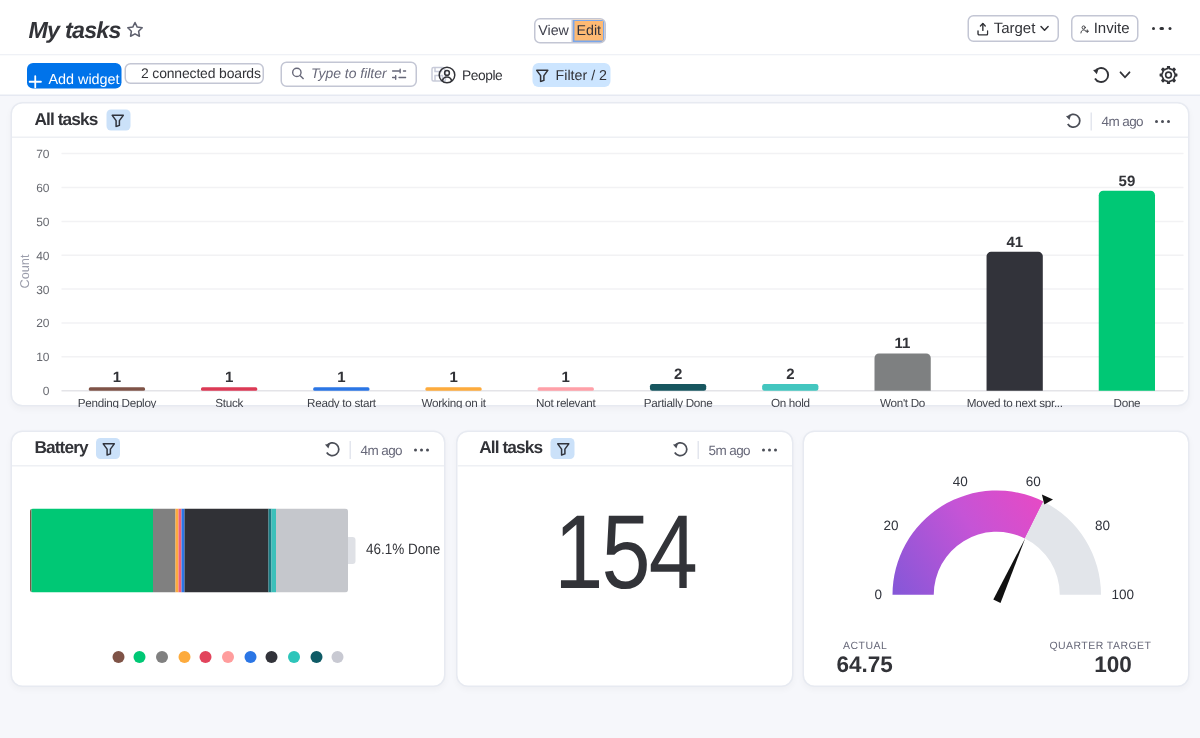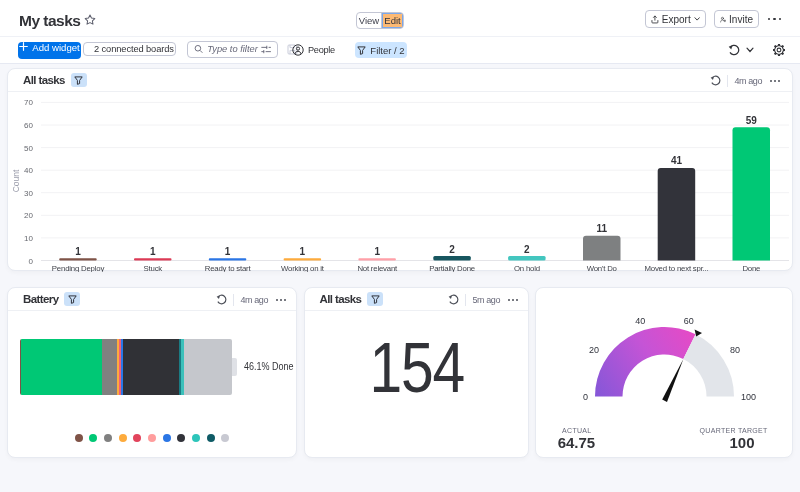--- a/index.html
+++ b/index.html
@@ -14,58 +14,58 @@
 .ago { font-size:9px; color:#676879; letter-spacing:-0.4px; white-space:nowrap; }
 .dots3 { display:flex; gap:2px; align-items:center; }
 .dots3 i { width:2px; height:2px; border-radius:50%; background:#4b4e57; }
 .vdiv { width:1px; height:12px; background:#e3e6ee; margin:0 6px; }
 .btn { display:inline-flex; align-items:center; border:1px solid #c3c6d4; border-radius:4px; background:#fff; font-size:10.5px; color:#323338; }
 </style>
 </head>
 <body>
 
 <div class="abs" style="left:0;top:0;width:800px;height:37px;background:#fff;border-bottom:1px solid #eff1f6;"></div>
-<div class="abs" style="left:19px;top:12px;font-size:15.5px;font-weight:bold;color:#323338;letter-spacing:-0.5px;">My tasks</div>
+<div class="abs" style="left:19px;top:12px;font-size:15.5px;font-weight:bold;color:#323338;letter-spacing:-0.5px;font-style:italic;">My tasks</div>
 <svg class="abs" style="left:84px;top:14px" width="12" height="12" viewBox="0 0 13 13" fill="none" stroke="#5d5f6d" stroke-width="1.1" stroke-linejoin="round">
     <path d="M6.5 1.1 L8.1 4.4 L11.7 4.9 L9.1 7.4 L9.7 11 L6.5 9.3 L3.3 11 L3.9 7.4 L1.3 4.9 L4.9 4.4 Z"></path>
   </svg>
 
 <div class="abs" style="left:356px;top:12px;width:48px;height:17px;display:flex;border:1px solid #c3c6d4;border-radius:4px;overflow:hidden;background:#fff;">
   <div style="flex:1.15;display:flex;align-items:center;justify-content:center;font-size:9.5px;color:#40424e;border-right:1px solid #c3c6d4;">View</div>
   <div style="flex:1;display:flex;align-items:center;justify-content:center;font-size:9.5px;color:#32333c;background:#fdba74;box-shadow:inset 0 0 0 1px #79a7ec;">Edit</div>
 </div>
 
 <div class="btn" style="position:absolute;left:645px;top:10px;width:61px;height:18px;padding:0 5px;font-size:10px;">
   <svg width="10" height="11" viewBox="0 0 10 11" fill="none" stroke="#323338" stroke-width="1.1" stroke-linecap="round" stroke-linejoin="round">
       <path d="M5 1.2 V6.4"></path>
       <path d="M3.1 2.9 L5 1 L6.9 2.9"></path>
       <path d="M1.2 6.8 V9 A0.9 0.9 0 0 0 2.1 9.9 H7.9 A0.9 0.9 0 0 0 8.8 9 V6.8"></path>
     </svg>
-  <span style="margin:0 3px;">Export</span>
+  <span style="margin:0 3px;">Target</span>
   <svg width="8" height="6" viewBox="0 0 8 6" fill="none" stroke="#323338" stroke-width="1.2" stroke-linecap="round" stroke-linejoin="round">
       <path d="M1.2 1.4 L4 4.4 L6.8 1.4"></path>
     </svg>
 </div>
 
 <div class="btn" style="position:absolute;left:714px;top:10px;width:45px;height:18px;padding:0 5px;font-size:10px;">
   <svg width="11" height="11" viewBox="0 0 11 11" fill="none" stroke="#323338" stroke-width="1.1" stroke-linecap="round">
       <circle cx="4.4" cy="3.4" r="1.9"></circle>
       <path d="M1.1 10 C1.3 7.6 2.6 6.4 4.4 6.4 C5.3 6.4 6.1 6.7 6.7 7.3"></path>
       <path d="M8.7 6.3 V9.5 M7.1 7.9 H10.3"></path>
     </svg>
   <span style="margin-left:3px;">Invite</span>
 </div>
 <div class="abs" style="left:768px;top:18px;display:flex;gap:3px;">
     <i style="width:2.4px;height:2.4px;border-radius:50%;background:#323338;"></i>
     <i style="width:2.4px;height:2.4px;border-radius:50%;background:#323338;"></i>
     <i style="width:2.4px;height:2.4px;border-radius:50%;background:#323338;"></i>
   </div>
 
 <div class="abs" style="left:0;top:37px;width:800px;height:27px;background:#fff;border-bottom:1px solid #e6e9f2;"></div>
-<div class="abs" style="left:18px;top:42px;width:63px;height:17px;background:#0073ea;border-radius:4px;display:flex;align-items:flex-start;justify-content:center;color:#fff;font-size:9.6px;white-space:nowrap;">
+<div class="abs" style="left:18px;top:42px;width:63px;height:17px;background:#0073ea;border-radius:4px;display:flex;align-items:flex-end;justify-content:center;color:#fff;font-size:9.6px;white-space:nowrap;">
   <svg width="9" height="9" viewBox="0 0 9 9" stroke="#fff" stroke-width="1.2" stroke-linecap="round">
       <path d="M4.5 0.7 V8.3 M0.7 4.5 H8.3"></path>
     </svg>
   <span style="margin-left:4px;">Add widget</span>
 </div>
 <div class="btn" style="position:absolute;left:83px;top:42px;width:93px;height:14px;padding:0 5px;font-size:9.3px;white-space:nowrap;letter-spacing:-0.1px;">
   <svg width="10" height="10" viewBox="0 0 10 10" fill="none" stroke="#323338" stroke-width="1">
       <rect x="0.9" y="1.4" width="8.2" height="7.2" rx="1"></rect>
       <path d="M3.6 1.4 V8.6"></path>
     </svg>

